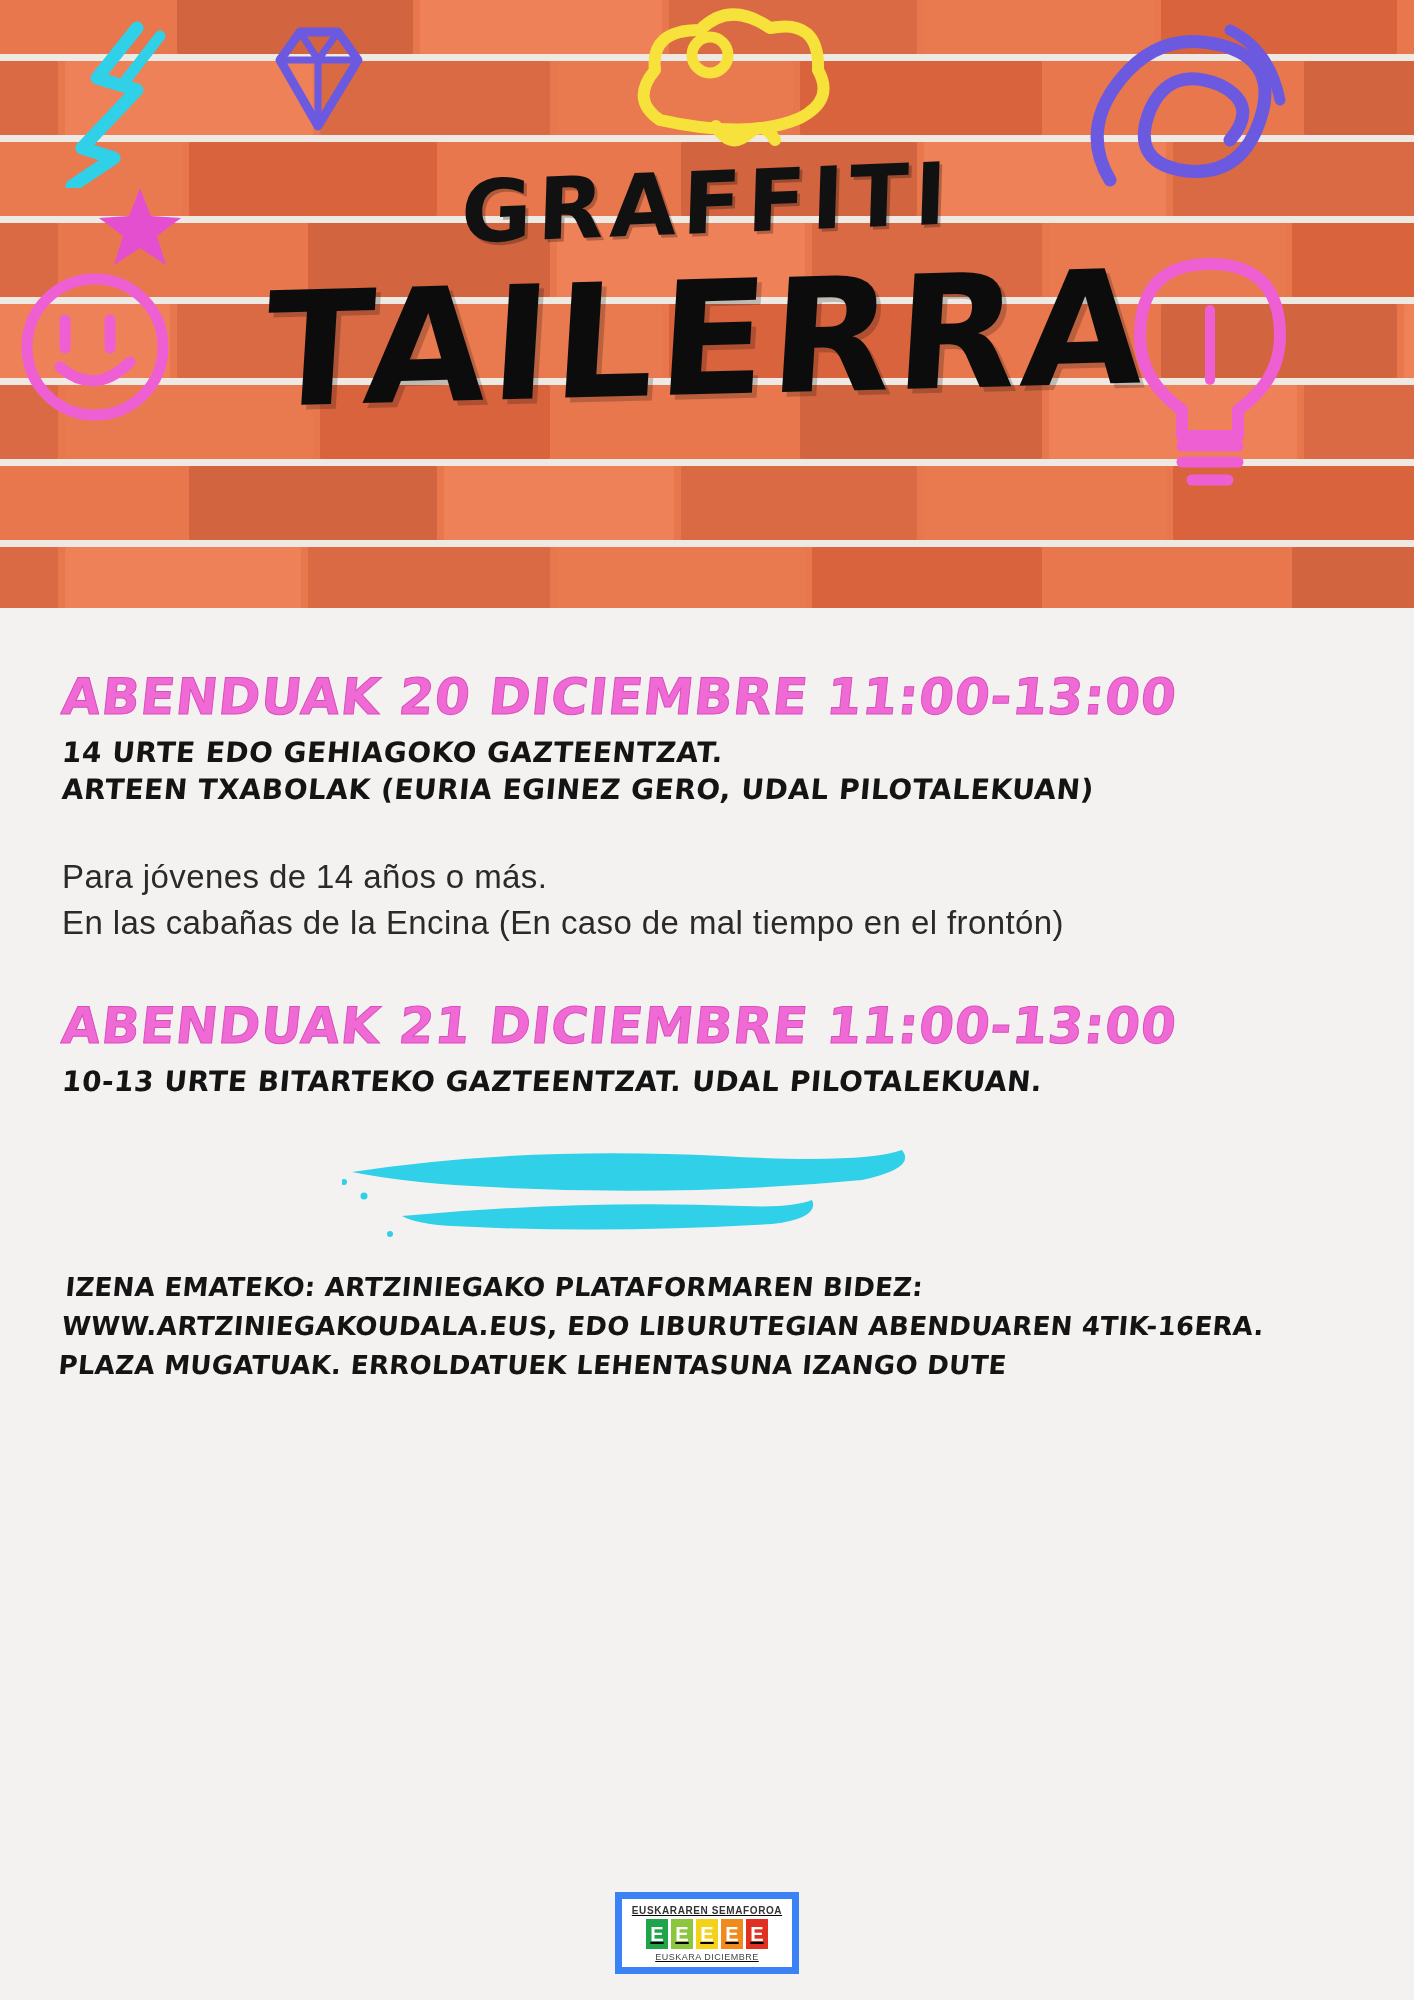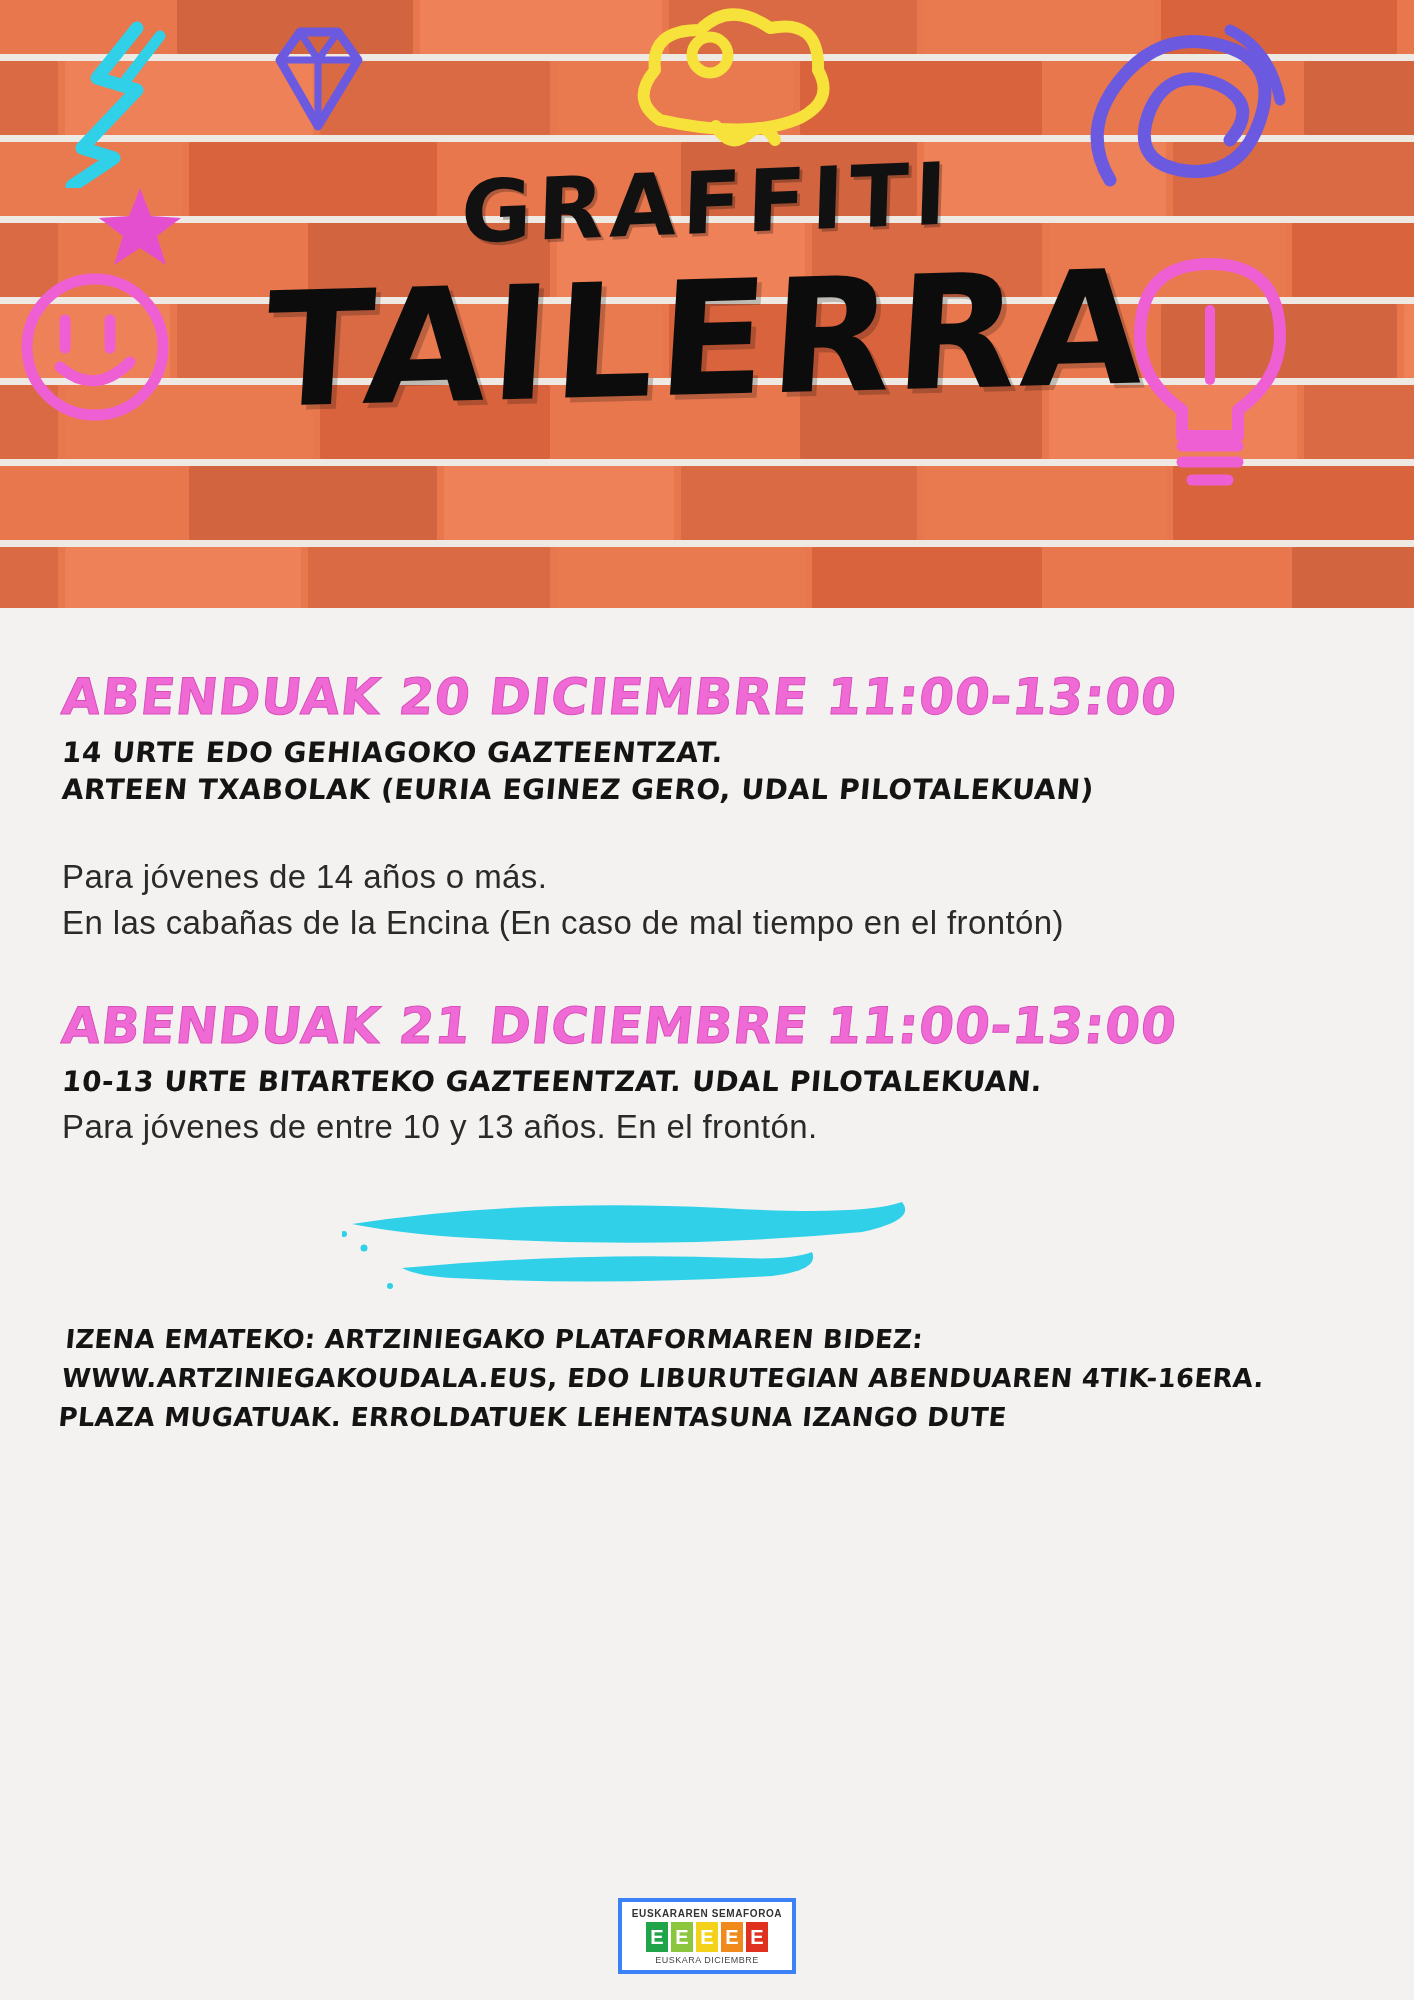--- a/index.html
+++ b/index.html
@@ -197,24 +197,25 @@
     line-height: 1;
   }
   .logo-art-sub {
     font-family: "Liberation Sans", sans-serif;
     font-size: 12px;
     color: #333;
     letter-spacing: 0.5px;
     margin-top: 3px;
   }
   .logo-sema {
-    border: 4px solid #3b82f6;
+    border: 7px solid #3b82f6;
     padding: 6px 10px 5px 10px;
     background: #fff;
     text-align: center;
+    text-decoration: underline;
   }
   .sema-top {
     font-family: "Liberation Sans", sans-serif;
     font-size: 10px;
     font-weight: 700;
     color: #333;
     letter-spacing: 0.6px;
     margin-bottom: 3px;
   }
   .sema-row { display: flex; gap: 3px; justify-content: center; }
@@ -371,21 +372,20 @@
       <div class="heading">ABENDUAK 20 DICIEMBRE 11:00-13:00</div>
       <div class="eu-line">14 URTE EDO GEHIAGOKO GAZTEENTZAT.</div>
       <div class="eu-line">ARTEEN TXABOLAK (EURIA EGINEZ GERO, UDAL PILOTALEKUAN)</div>
       <div class="es-line" style="white-space:pre-line;margin-top:48px;">Para jóvenes de 14 años o más.
 En las cabañas de la Encina (En caso de mal tiempo en el frontón)</div>
     </div>
 
     <div class="block-2">
       <div class="heading">ABENDUAK 21 DICIEMBRE 11:00-13:00</div>
       <div class="eu-line">10-13 URTE BITARTEKO GAZTEENTZAT. UDAL PILOTALEKUAN.</div>
-      <div class="es-line">Para jóvenes de entre 10 y 13 años. En el frontón.</div>
     </div>
 
     <div class="divider">
       <svg width="600" height="110" viewBox="0 0 600 110">
         <path d="M10 34 Q180 8 380 18 Q520 26 560 12 Q575 30 520 42 Q330 60 130 48 Q60 44 10 34 Z" fill="#2fd0e8"></path>
         <path d="M60 78 Q230 62 400 68 Q450 70 470 62 Q478 80 430 86 Q260 96 110 88 Q75 86 60 78 Z" fill="#2fd0e8"></path>
         <circle cx="2" cy="44" r="3" fill="#2fd0e8"></circle>
         <circle cx="22" cy="58" r="3.5" fill="#2fd0e8"></circle>
         <circle cx="48" cy="96" r="3" fill="#2fd0e8"></circle>
       </svg>

